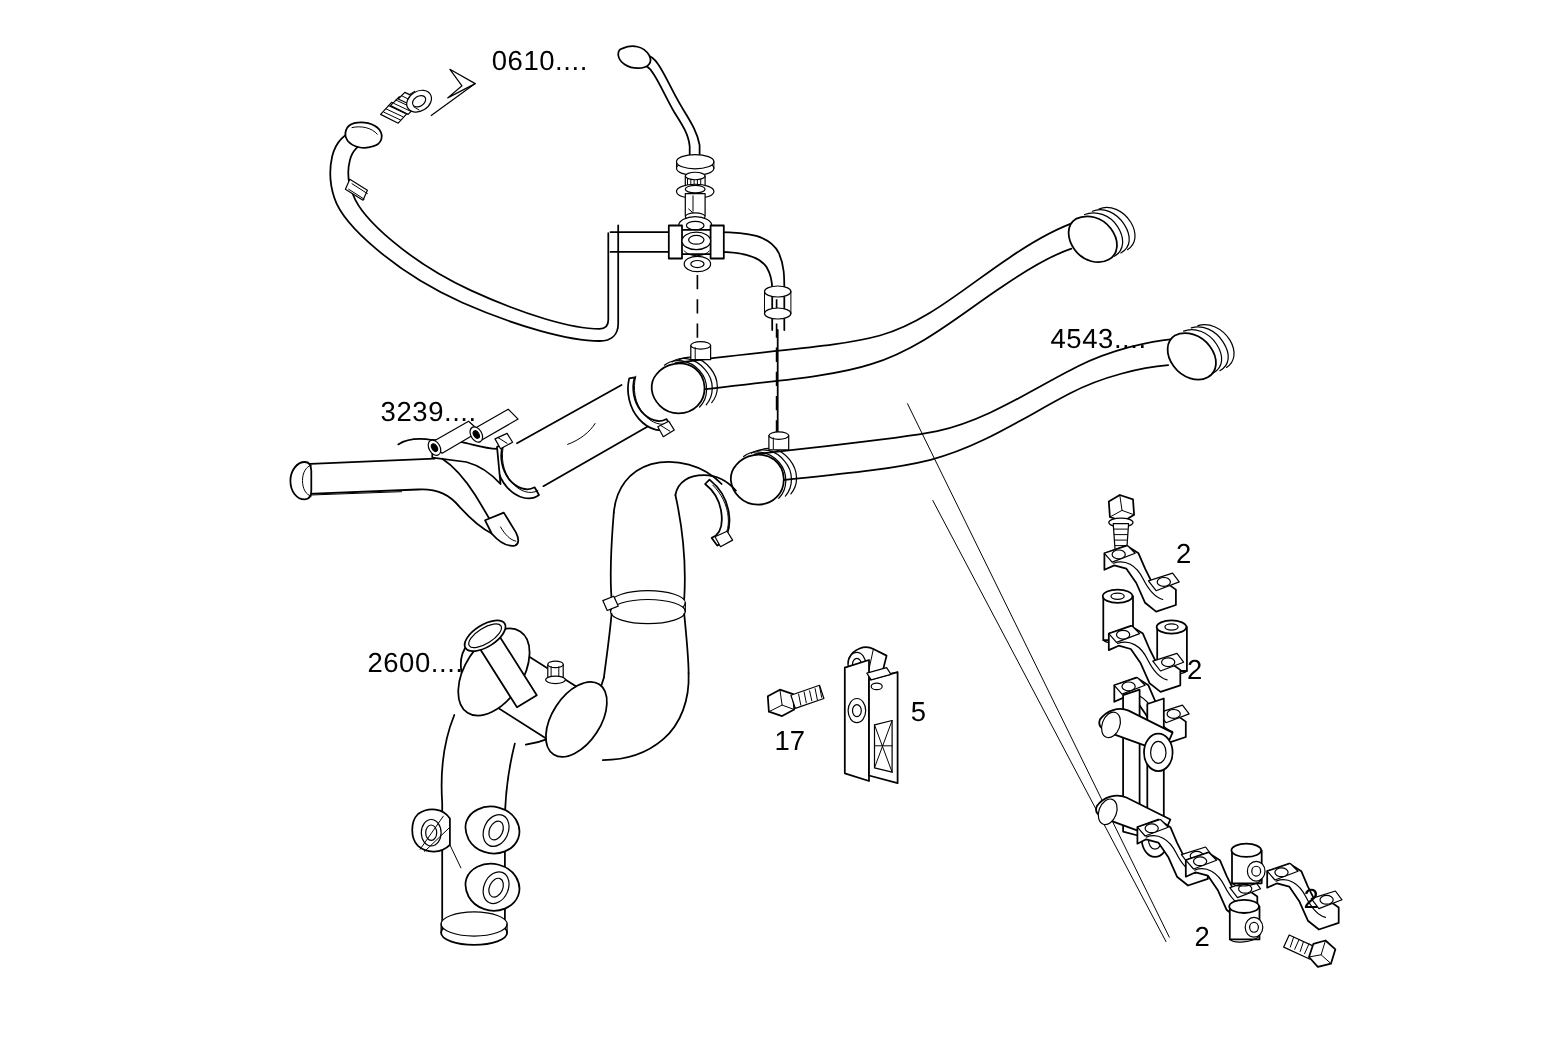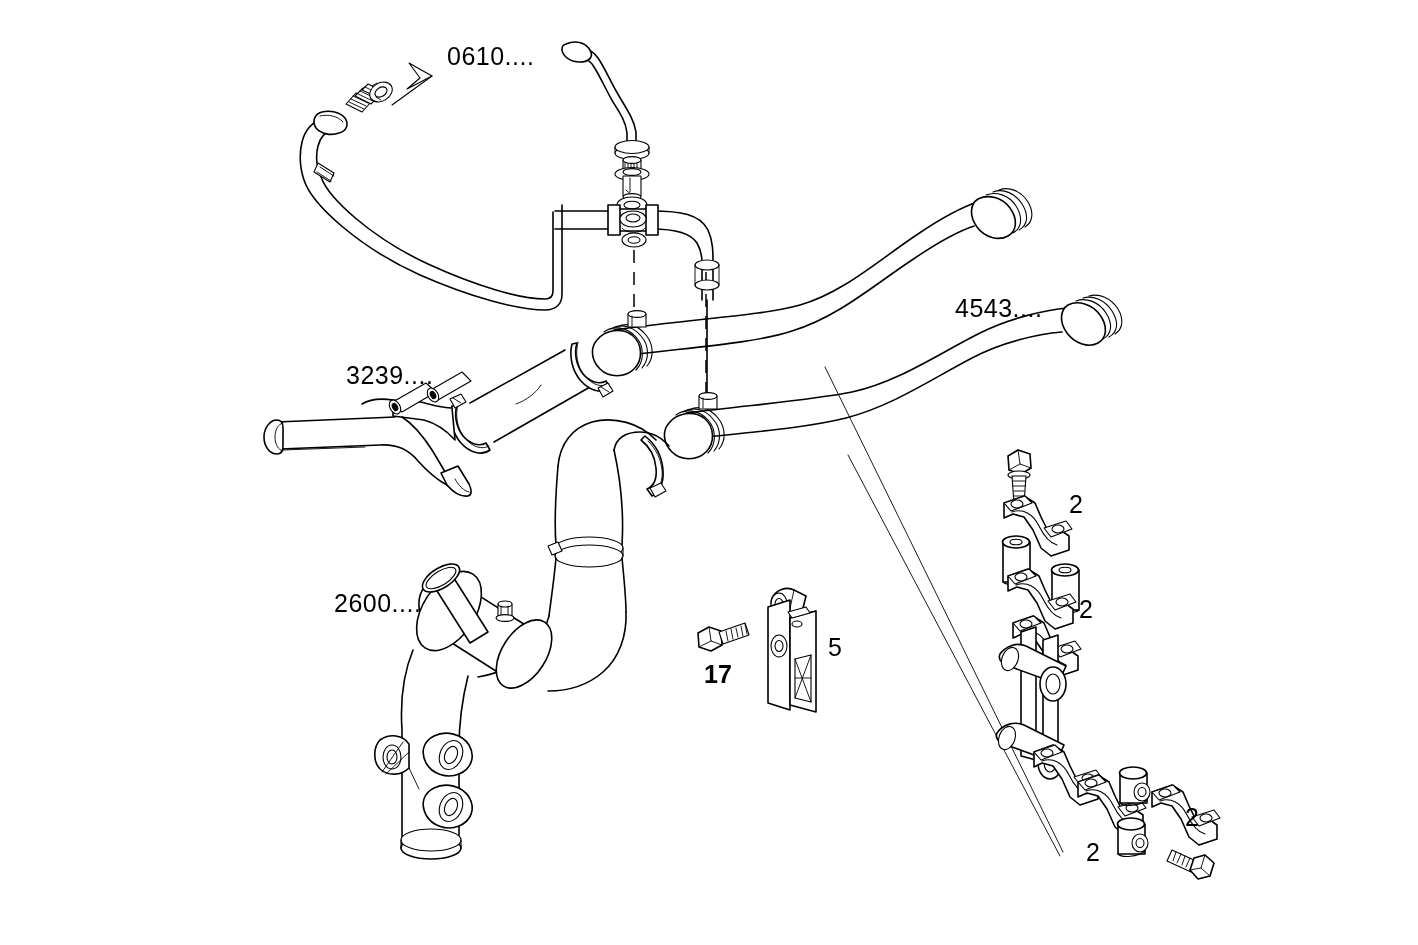--- a/index.html
+++ b/index.html
@@ -528,19 +528,19 @@
   <div class="lbl lbl-grp" style="left:346px;top:363px;">3239....</div>
 
   <div class="lbl lbl-grp" style="left:334px;top:591px;">2600....</div>
 
   <div class="lbl lbl-item" style="left:1069px;top:492px;">2</div>
 
   <div class="lbl lbl-item" style="left:1079px;top:597px;">2</div>
 
   <div class="lbl lbl-item" style="left:828px;top:635px;">5</div>
 
-  <div class="lbl lbl-item" style="left:704px;top:662px;font-weight:bold;">17</div>
+  <div class="lbl lbl-item" style="left:704px;top:662px;">17</div>
 
   <div class="lbl lbl-item" style="left:1185px;top:805px;">2</div>
 
   <div class="lbl lbl-item" style="left:1086px;top:840px;">2</div>
 
 </div>
 
 </body></html>

